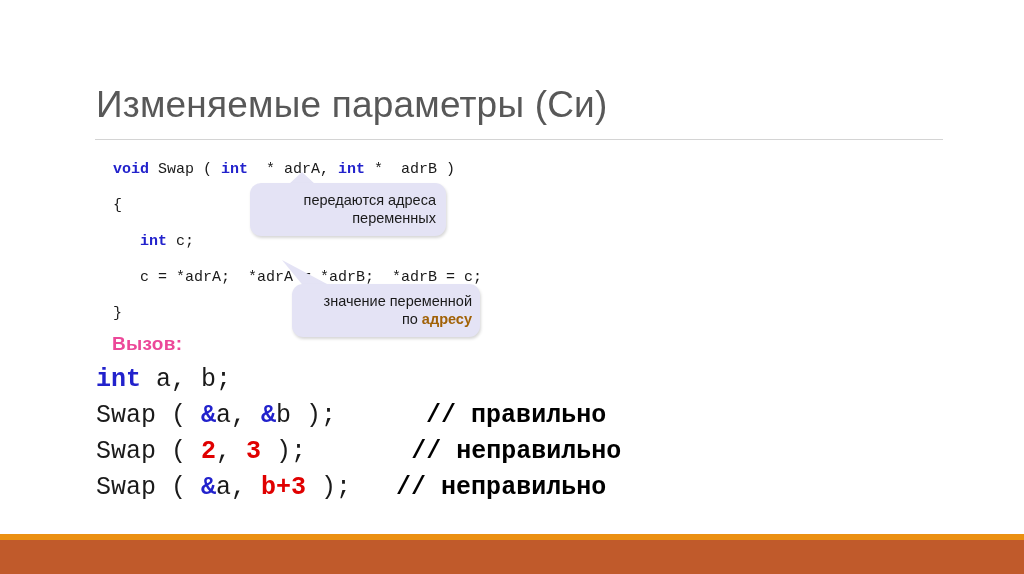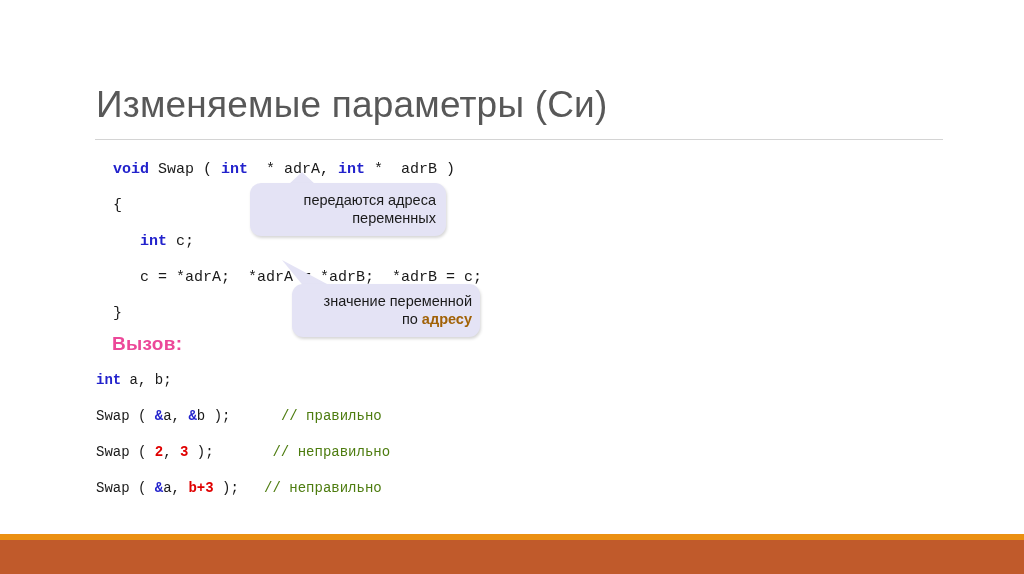--- a/index.html
+++ b/index.html
@@ -47,21 +47,21 @@
     color: #1a1a1a;
     white-space: pre;
   }
   .code-line {
     height: 36px;
     white-space: pre;
   }
   .kw       { color: #2222cc; font-weight: bold; }
   .amp      { color: #2222cc; font-weight: bold; }
   .num      { color: #e00000; font-weight: bold; }
-  .cmt      { color: #4d7c0f; font-weight: normal; }
+  .cmt      { color: #000000; font-weight: bold; }
   .plain    { color: #1a1a1a; }
 
   
   #call-label {
     position: absolute;
     left: 96px;
     top: 333px;
     font-family: "Liberation Sans", sans-serif;
     font-size: 19px;
     font-weight: bold;
@@ -69,21 +69,21 @@
     letter-spacing: 0.3px;
     margin-left: 16px;
   }
 
   
   #call-block {
     position: absolute;
     left: 96px;
     top: 362px;
     font-family: "Liberation Mono", "DejaVu Sans Mono", monospace;
-    font-size: 14px;
+    font-size: 25px;
     line-height: 36px;
     color: #1a1a1a;
     white-space: pre;
   }
 
   
   .callout {
     position: absolute;
     background: #e4e3f5;
     border-radius: 11px;

